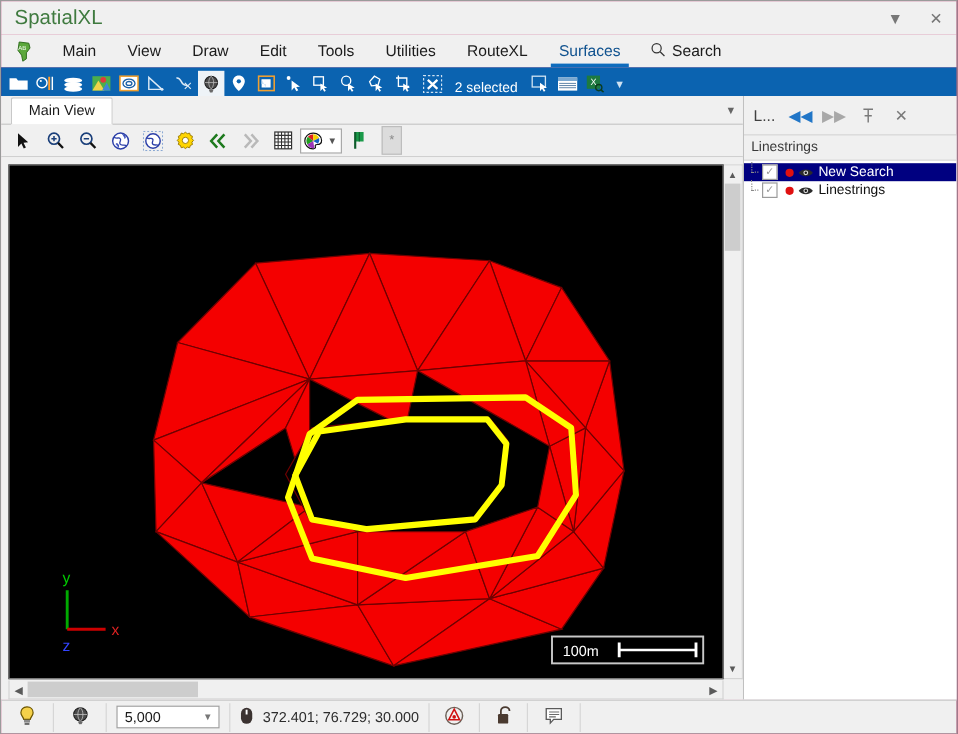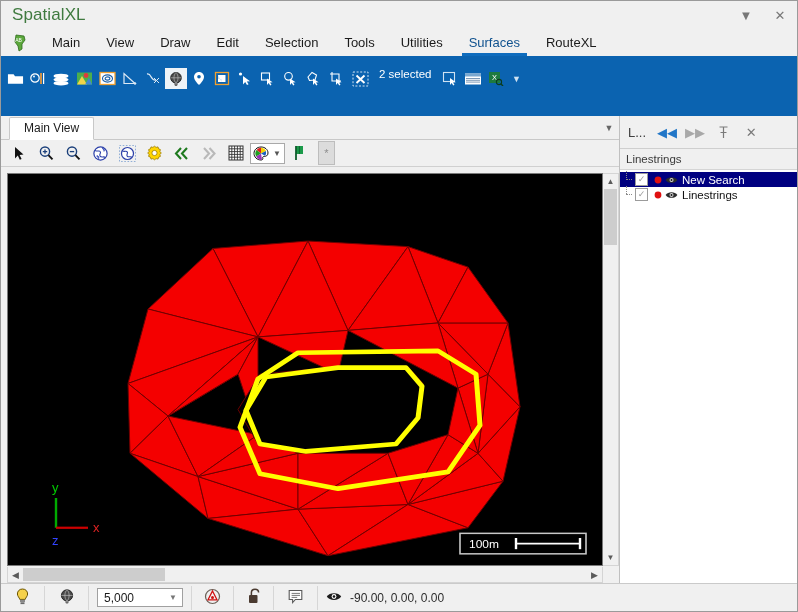--- a/index.html
+++ b/index.html
@@ -44,22 +44,22 @@
   .menu-item.active{color:#10528f;}
   .menu-item.active:after{
     content:"";position:absolute;left:6px;right:6px;bottom:0;height:3px;background:#0f6cbd;
   }
   .menu-search{
     display:flex;align-items:center;gap:5px;padding:0 12px;font-size:13px;color:#1b1b1b;
   }
 
   
   .ribbon{
-    height:36px;min-height:24px;background:#0b63b0;
-    display:flex;align-items:flex-start;padding:12px 3px;gap:1px;
+    height:24px;min-height:24px;background:#0b63b0;
+    display:flex;align-items:flex-end;padding:0 3px;gap:1px;
   }
   .ricon{
     width:22px;height:21px;display:flex;align-items:center;justify-content:center;
     position:relative;
   }
   .ricon.lit{background:#eef3f7;}
   .rsel{
     color:#ffffff;font-size:11.5px;padding:0 7px;white-space:nowrap;
   }
   .rcaret{
@@ -227,34 +227,40 @@
     <div class="menu-item">
         <span>View</span>
       </div>
     <div class="menu-item">
         <span>Draw</span>
       </div>
     <div class="menu-item">
         <span>Edit</span>
       </div>
     <div class="menu-item">
-        <span>Selection</span>
-      </div>
-    <div class="menu-item">
         <span>Tools</span>
       </div>
     <div class="menu-item">
         <span>Utilities</span>
       </div>
+    <div class="menu-item">
+        <span>RouteXL</span>
+      </div>
     <div class="menu-item active">
         <span>Surfaces</span>
       </div>
-    <div class="menu-item">
-        <span>RouteXL</span>
-      </div>
+    <div class="menu-search">
+      <span>
+        <svg width="13" height="13" viewBox="0 0 14 14">
+            <circle cx="5.6" cy="5.6" r="4.1" fill="none" stroke="#333" stroke-width="1.1"></circle>
+            <line x1="8.7" y1="8.7" x2="12.6" y2="12.6" stroke="#333" stroke-width="1.1"></line>
+          </svg>
+      </span>
+      <span>Search</span>
+    </div>
   </div>
 
   <div class="ribbon">
     <div class="ricon">
       <svg width="17" height="15" viewBox="0 0 18 15">
           <path d="M1 3 L7 3 L8.5 5 L17 5 L17 13 L1 13 Z" fill="#ffffff"></path>
         </svg>
     </div>
     <div class="ricon">
       <svg width="16" height="15" viewBox="0 0 16 15">
@@ -629,20 +635,29 @@
             <path d="M6 13.4 L10 13.4 L9 15.6 L7 15.6 Z" fill="#6a6a6a"></path>
           </svg>
       </span>
     </div>
     <div class="st-cell">
       <div class="combo">
         <span>5,000</span>
         <span class="combo-caret">▼</span>
       </div>
     </div>
+    <div class="st-cell" style="gap:8px;">
+      <span>
+        <svg width="11" height="15" viewBox="0 0 11 15">
+            <rect x="0.8" y="0.8" width="9.4" height="13.4" rx="4.7" fill="#3a3230"></rect>
+            <rect x="4.7" y="2.4" width="1.6" height="4" fill="#ffffff"></rect>
+          </svg>
+      </span>
+      <span class="st-text">372.401; 76.729; 30.000</span>
+    </div>
     <div class="st-cell" style="width:42px;">
       <span>
         <svg width="17" height="17" viewBox="0 0 17 17">
             <circle cx="8.5" cy="8.5" r="7" fill="none" stroke="#6b6057" stroke-width="1.2"></circle>
             <path d="M8.5 3 L13 11.8 L4 11.8 Z" fill="none" stroke="#d01010" stroke-width="1.3"></path>
             <circle cx="8.5" cy="9.4" r="1.5" fill="#d01010"></circle>
           </svg>
       </span>
     </div>
     <div class="st-cell" style="width:40px;">
@@ -654,24 +669,14 @@
       </span>
     </div>
     <div class="st-cell" style="width:44px;">
       <span>
         <svg width="15" height="15" viewBox="0 0 15 15">
             <path d="M1.2 1.5 h12.6 v9 h-6.4 L4.6 13.6 V10.5 H1.2 Z" fill="#ffffff" stroke="#5a5a5a" stroke-width="1.1"></path>
             <path d="M3.6 4.4 h8.4 M3.6 6.4 h8.4 M3.6 8.4 h5.6" stroke="#6a6a6a" stroke-width="0.9"></path>
           </svg>
       </span>
     </div>
-    <div class="st-cell nb" style="gap:8px;">
-      <span>
-        <svg width="16" height="11" viewBox="0 0 16 11">
-            <path d="M0.8 5.5 C3.4 1, 12.6 1, 15.2 5.5 C12.6 10, 3.4 10, 0.8 5.5 Z" fill="#1c1c1c"></path>
-            <circle cx="8" cy="5.5" r="2.4" fill="#ffffff"></circle>
-            <circle cx="8" cy="5.5" r="1.3" fill="#111"></circle>
-          </svg>
-      </span>
-      <span class="st-text">-90.00, 0.00, 0.00</span>
-    </div>
   </div>
 </div>
 
 </body></html>

